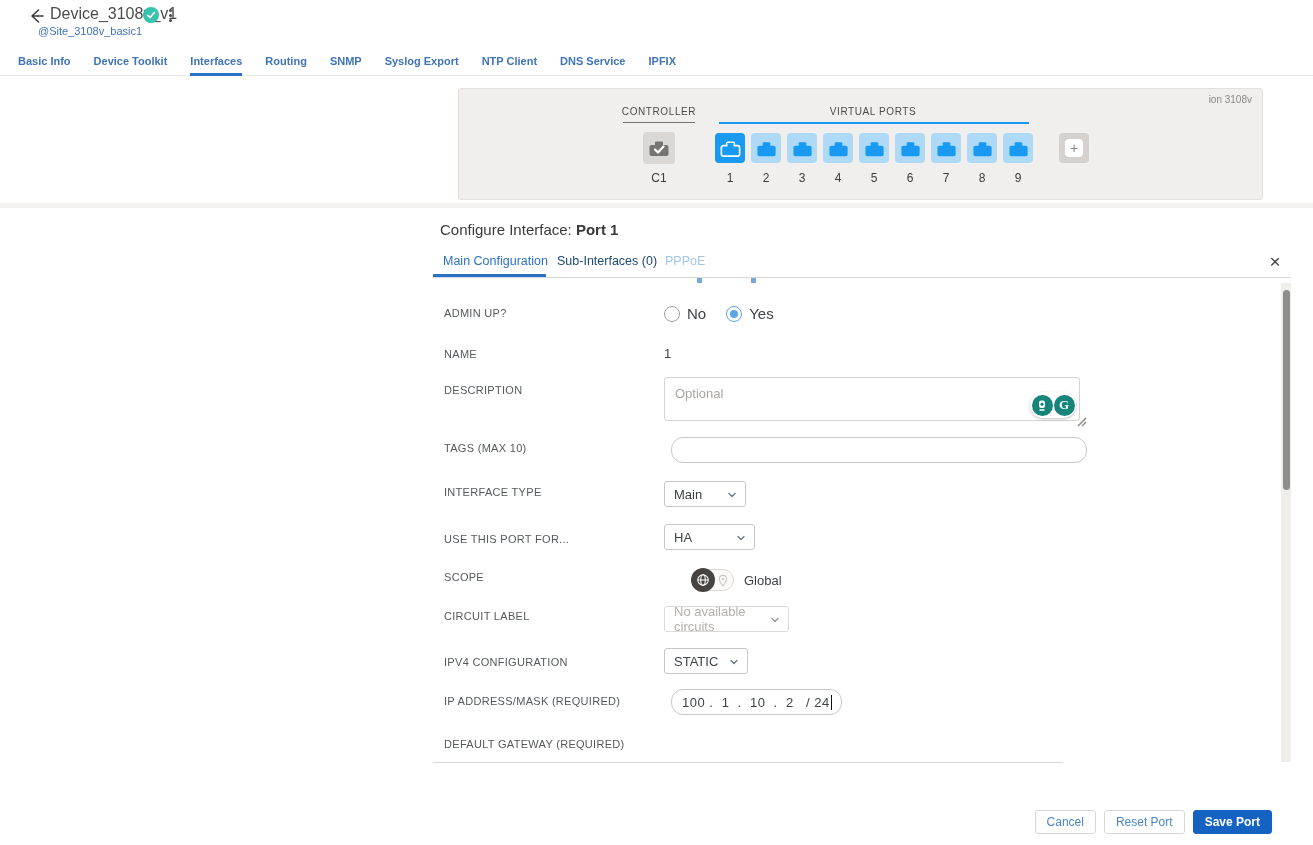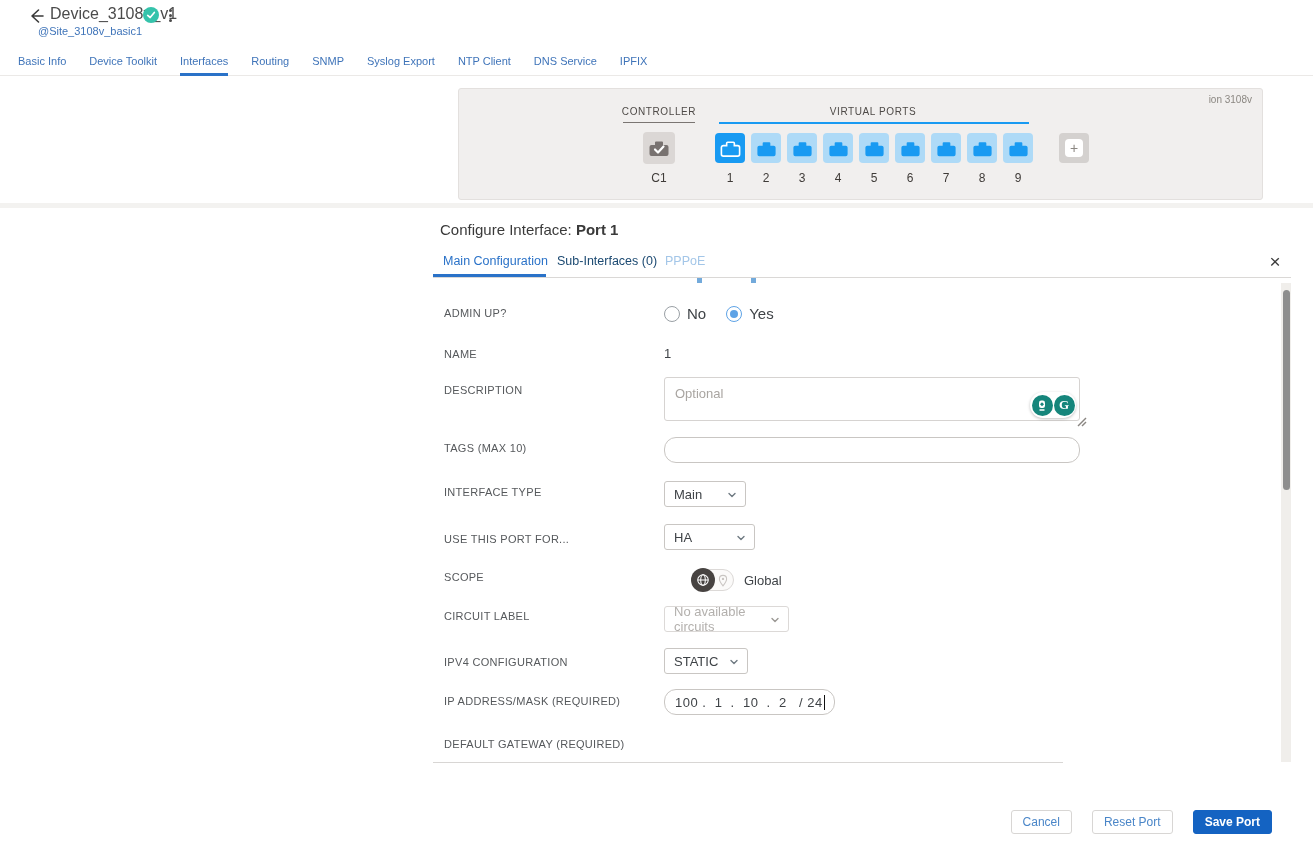--- a/index.html
+++ b/index.html
@@ -10,21 +10,21 @@
   
   .hdr-back { position:absolute; left:26px; top:6px; width:20px; height:20px; cursor:pointer; }
   .hdr-title { position:absolute; left:50px; top:5px; font-size:16px; color:#4b4b4b; }
   .hdr-badge { position:absolute; left:143px; top:7px; width:16px; height:16px; border-radius:50%; background:#35c3ab; display:flex; align-items:center; justify-content:center; }
   .hdr-kebab { position:absolute; left:164px; top:7px; width:12px; height:16px; display:flex; flex-direction:column; align-items:center; justify-content:center; gap:2px; cursor:pointer; }
   .hdr-kebab i { width:3px; height:3px; border-radius:50%; background:#4a4a4a; }
   .hdr-site { position:absolute; left:38px; top:25px; font-size:11px; color:#3f74b9; cursor:pointer; }
 
   
   .nav-tabs { position:absolute; left:0; top:46px; width:1313px; height:30px; display:flex; gap:23px; padding-left:18px; border-bottom:1px solid #ebe9e7; }
-  .nav-tab { position:relative; font-size:11px; color:#3f74b9; display:flex; align-items:center; height:29px; cursor:pointer; white-space:nowrap; }
+  .nav-tab { position:relative; font-size:11px; color:#3f74b9; display:flex; align-items:center; height:29px; cursor:pointer; white-space:nowrap;font-weight:bold; }
   .nav-tab.active::after { content:""; position:absolute; left:0; right:0; bottom:-1px; height:3px; background:#2a72c8; }
 
   
   .device-strip { position:absolute; left:0; top:76px; width:1313px; height:127px; background:#fff; }
   .device-panel { position:absolute; left:458px; top:12px; width:805px; height:112px; background:#f1efee; border:1px solid #e3e0de; border-radius:3px; }
   .panel-model { position:absolute; right:10px; top:5px; font-size:10px; color:#8b8782; }
   .grp-label { position:absolute; top:17px; font-size:10px; letter-spacing:.6px; color:#4e4a47; transform:translateX(-50%); white-space:nowrap; }
   .ctl-underline { position:absolute; left:164px; top:33px; width:72px; height:1px; background:#7a7572; }
   .vp-underline { position:absolute; left:260px; top:33px; width:310px; height:2px; background:#189af2; }
   .tile { position:absolute; border-radius:4px; display:flex; align-items:center; justify-content:center; cursor:pointer; }
@@ -62,42 +62,42 @@
   .radio.sel .circ i { width:8px; height:8px; border-radius:50%; background:#5ea3e6; display:block; }
 
   .textarea-wrap { position:absolute; left:231px; width:416px; height:44px; }
   .f-textarea { width:100%; height:100%; border:1px solid #d6d3d1; border-radius:3px; resize:none; font-family:"Liberation Sans",sans-serif; font-size:13px; color:#3f4347; padding:8px 10px; outline:none; }
   .f-textarea::placeholder { color:#a9a5a1; }
   .gram-pill { position:absolute; right:4px; bottom:3px; width:46px; height:26px; background:#fff; border-radius:14px; box-shadow:0 1px 3px rgba(0,0,0,.25); display:flex; align-items:center; justify-content:center; gap:1px; cursor:pointer; }
   .gram-circle { width:21px; height:21px; border-radius:50%; background:#15857b; display:flex; align-items:center; justify-content:center; }
   .gram-g { color:#fff; font-size:13px; font-weight:700; font-family:"Liberation Serif",serif; }
   .resize-grip { position:absolute; right:-7px; bottom:-6px; }
 
-  .f-input { position:absolute; left:231px; border:1px solid #c9c6c3; border-radius:12px; background:#fff; font-family:"Liberation Sans",sans-serif; font-size:13px; color:#3f4347; padding:0 10px; outline:none; }
+  .f-input { position:absolute; left:238px; border:1px solid #c9c6c3; border-radius:12px; background:#fff; font-family:"Liberation Sans",sans-serif; font-size:13px; color:#3f4347; padding:0 10px; outline:none; }
   .select { position:absolute; left:231px; height:26px; border:1px solid #c9c6c3; border-radius:3px; background:#fff; display:flex; align-items:center; padding:0 26px 0 9px; font-size:13px; color:#3f4347; cursor:pointer; }
   .select .chev { position:absolute; right:8px; top:8px; }
   .select.disabled { border-color:#dcd9d7; color:#b3b0ad; cursor:default; }
 
   .scope-row { position:absolute; left:231px; display:flex; align-items:center; }
   .toggle { position:relative; width:42px; height:22px; border:1px solid #dcd9d7; border-radius:11px; background:#fbfaf9; cursor:pointer; }
   .toggle .globe { position:absolute; left:-2px; top:-2px; width:24px; height:24px; border-radius:50%; background:#474341; display:flex; align-items:center; justify-content:center; }
   .toggle .pin { position:absolute; right:4px; top:4px; }
   .scope-text { margin-left:10px; font-size:13px; color:#3f4347; }
 
   .ip-value { white-space:pre; letter-spacing:.5px; }
   .caret { display:inline-block; width:2px; height:15px; background:#111; vertical-align:-3px; margin-left:1px; }
 
   .bottom-divider { position:absolute; left:0px; top:484px; width:630px; height:1px; background:#d8d6d4; }
 
   
   .sb-track { position:absolute; left:1281px; top:283px; width:10px; height:479px; background:#f0eeeb; }
   .sb-thumb { position:absolute; left:1.5px; top:7px; width:7px; height:200px; background:#8e8e8e; border-radius:4px; cursor:pointer; }
 
   
-  .footer-btns { position:absolute; top:810px; right:41px; display:flex; gap:20px; }
+  .footer-btns { position:absolute; top:810px; right:41px; display:flex; gap:8px; }
   .btn { height:24px; padding:0 11px; font-size:12px; font-family:"Liberation Sans",sans-serif; border-radius:3px; display:flex; align-items:center; cursor:pointer; }
   .btn.ghost { background:#fff; border:1px solid #d8d6d4; color:#4a86c8; }
   .btn.primary { background:#1463c2; border:1px solid #1463c2; color:#fff; font-weight:700; }
 </style>
 </head>
 <body>
 
 <div class="screen">
 
   <div class="hdr-back">

